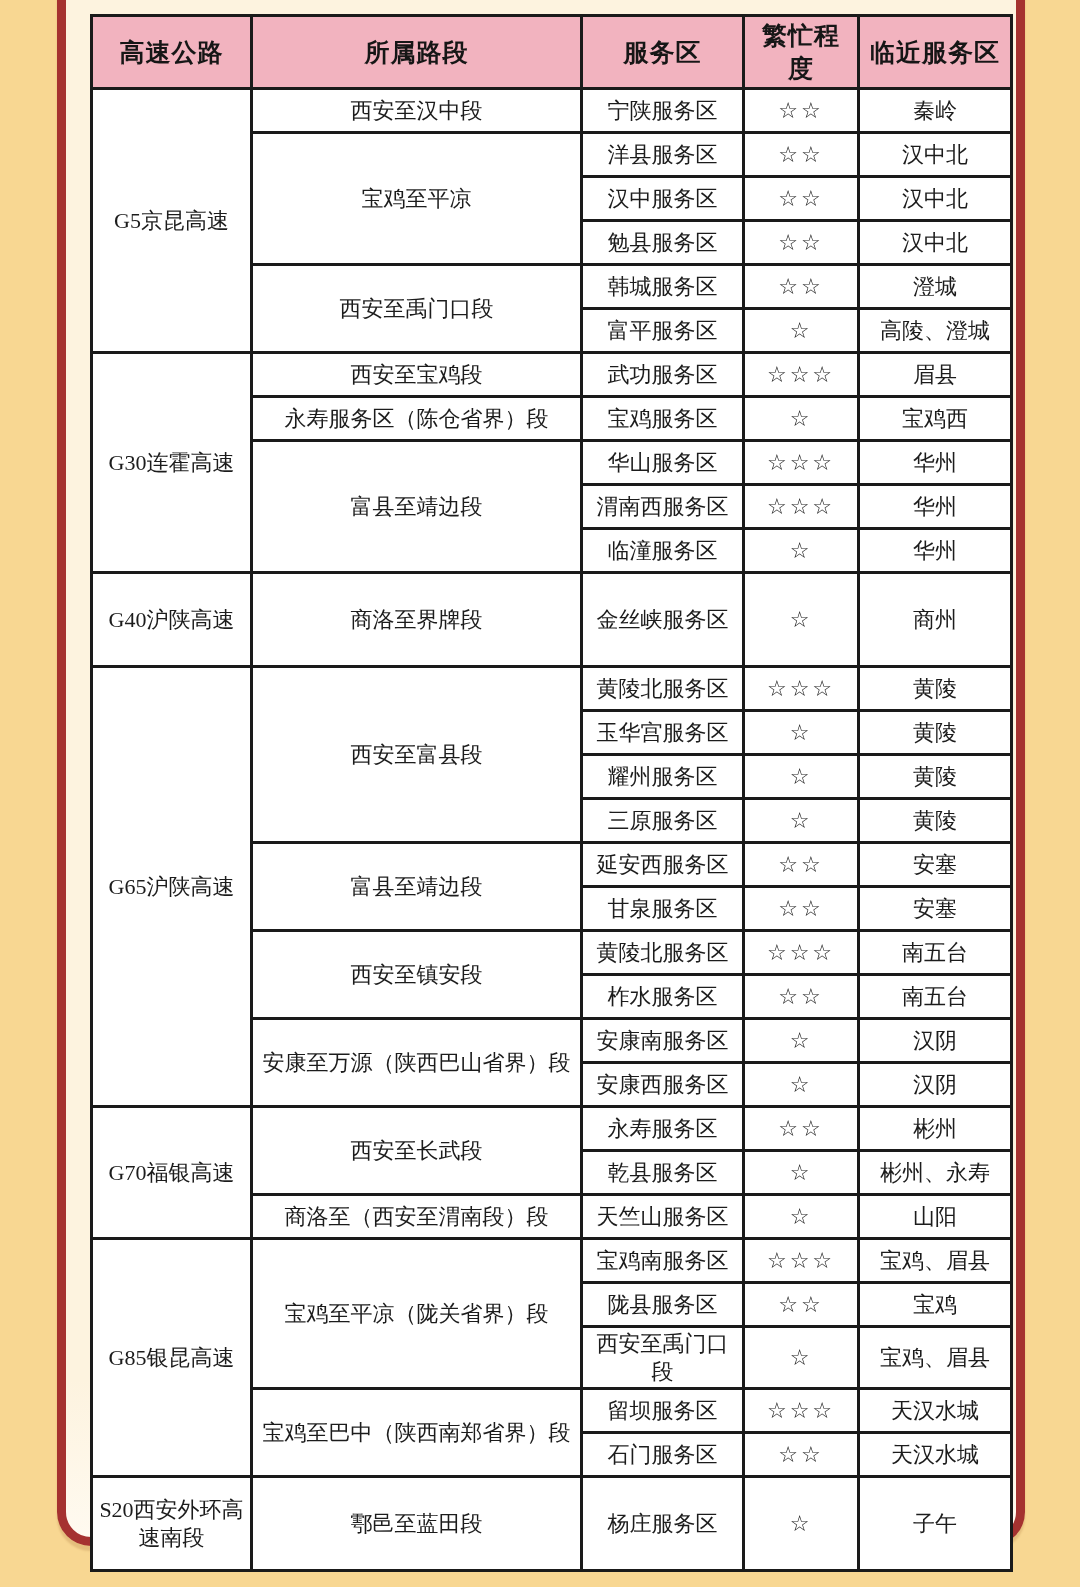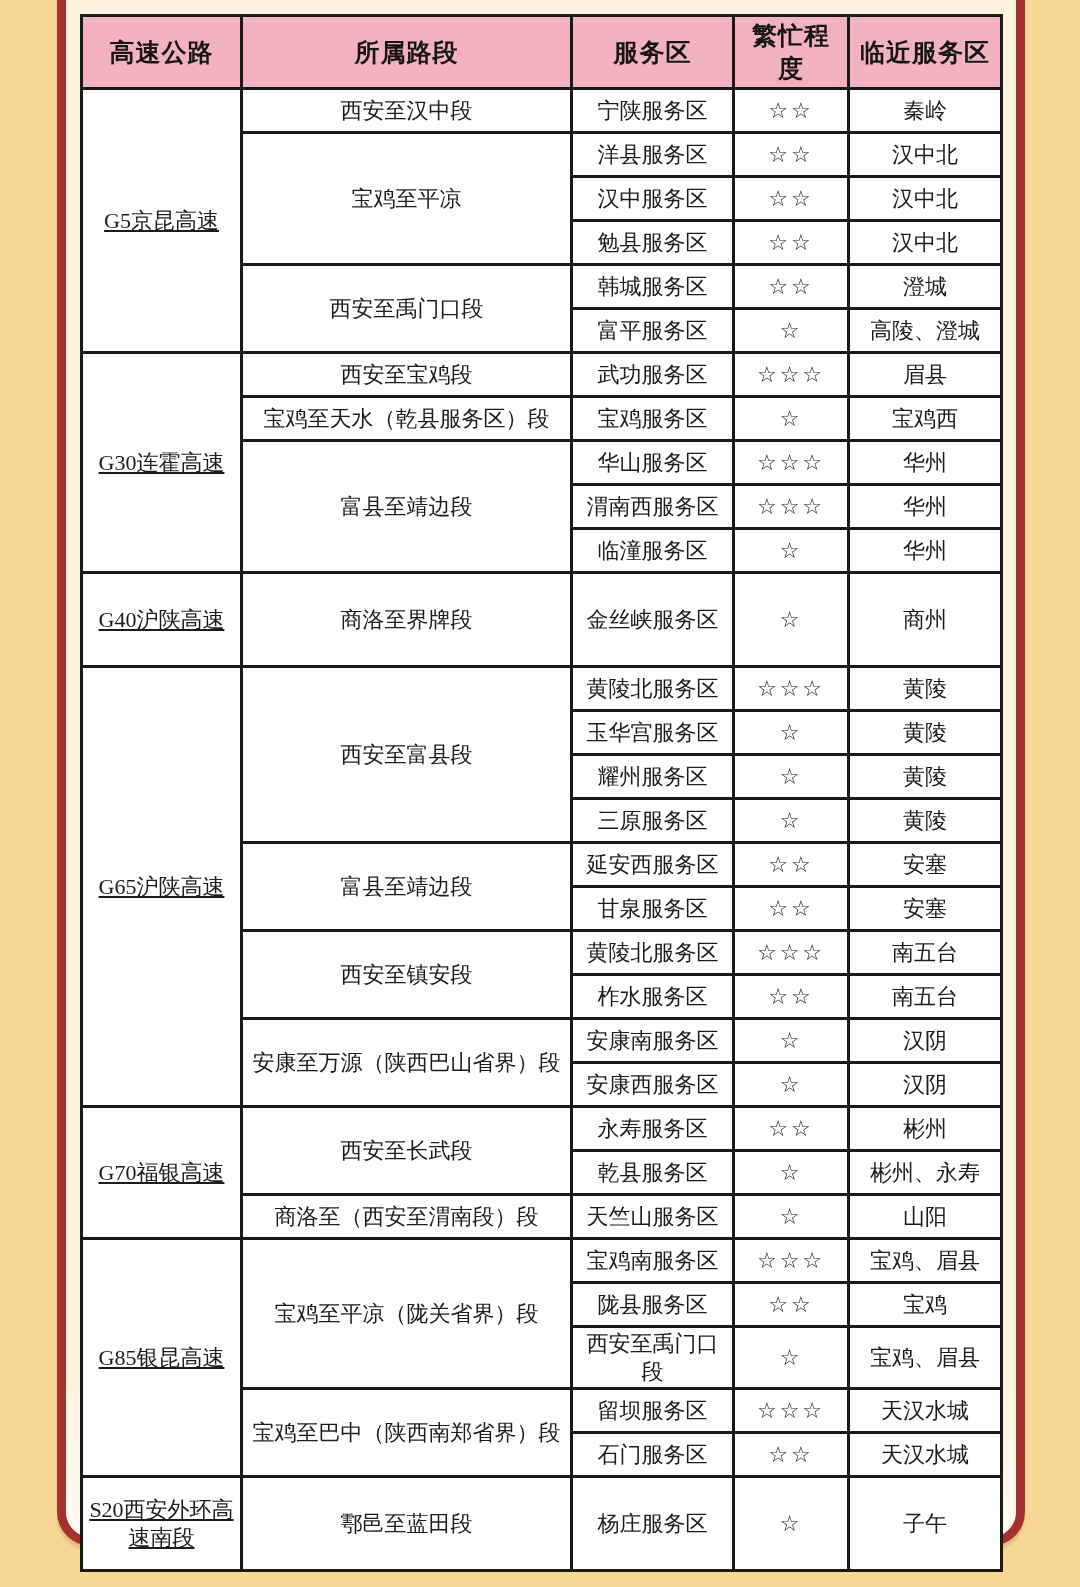--- a/index.html
+++ b/index.html
@@ -24,21 +24,21 @@
     position:absolute;
     left:57px;top:-42px;
     width:968px;height:1588px;
     background:linear-gradient(180deg,var(--card-cream) 0%,var(--card-cream) 90%,#fffaf0 100%);
     border:9px solid var(--frame-red);
     border-radius:34px;
     box-shadow:0 5px 2px rgba(140,80,30,0.18);
   }
   .tbl-wrap{
     position:absolute;
-    left:14px;top:47px;
+    left:24px;top:47px;
   }
   table.sa{
     border-collapse:collapse;
     table-layout:fixed;
     width:920px;
   }
   table.sa th, table.sa td{
     border:3px solid var(--line-black);
     text-align:center;
     vertical-align:middle;
@@ -54,21 +54,21 @@
     color:#161616;
   }
   table.sa td{
     background:var(--cell-white);
     font-size:22px;
     height:44px;
     line-height:1.25;
   }
   tr.tall td{height:94px;}
   td.busy-cell{letter-spacing:3px;font-size:21px;}
-  td.highway-cell{font-size:22px;text-decoration:underline;}
+  td.highway-cell{font-size:22px;}
   col.c1{width:160px;} col.c2{width:330px;} col.c3{width:162px;}
   col.c4{width:115px;} col.c5{width:153px;}
 </style>
 </head>
 <body>
 
 <div class="card">
   <div class="tbl-wrap">
     <table class="sa">
       <colgroup>
@@ -123,21 +123,21 @@
             <td class="nearby-cell">高陵、澄城</td>
           </tr>
           <tr>
             <td rowspan="5" class="highway-cell">G30连霍高速</td>
             <td class="section-cell">西安至宝鸡段</td>
             <td class="area-cell">武功服务区</td>
             <td class="busy-cell">☆☆☆</td>
             <td class="nearby-cell">眉县</td>
           </tr>
           <tr>
-            <td class="section-cell">宝鸡至天水（乾县服务区）段</td>
+            <td class="section-cell">永寿服务区（陈仓省界）段</td>
             <td class="area-cell">宝鸡服务区</td>
             <td class="busy-cell">☆</td>
             <td class="nearby-cell">宝鸡西</td>
           </tr>
           <tr>
             <td rowspan="3" class="section-cell">富县至靖边段</td>
             <td class="area-cell">华山服务区</td>
             <td class="busy-cell">☆☆☆</td>
             <td class="nearby-cell">华州</td>
           </tr>

